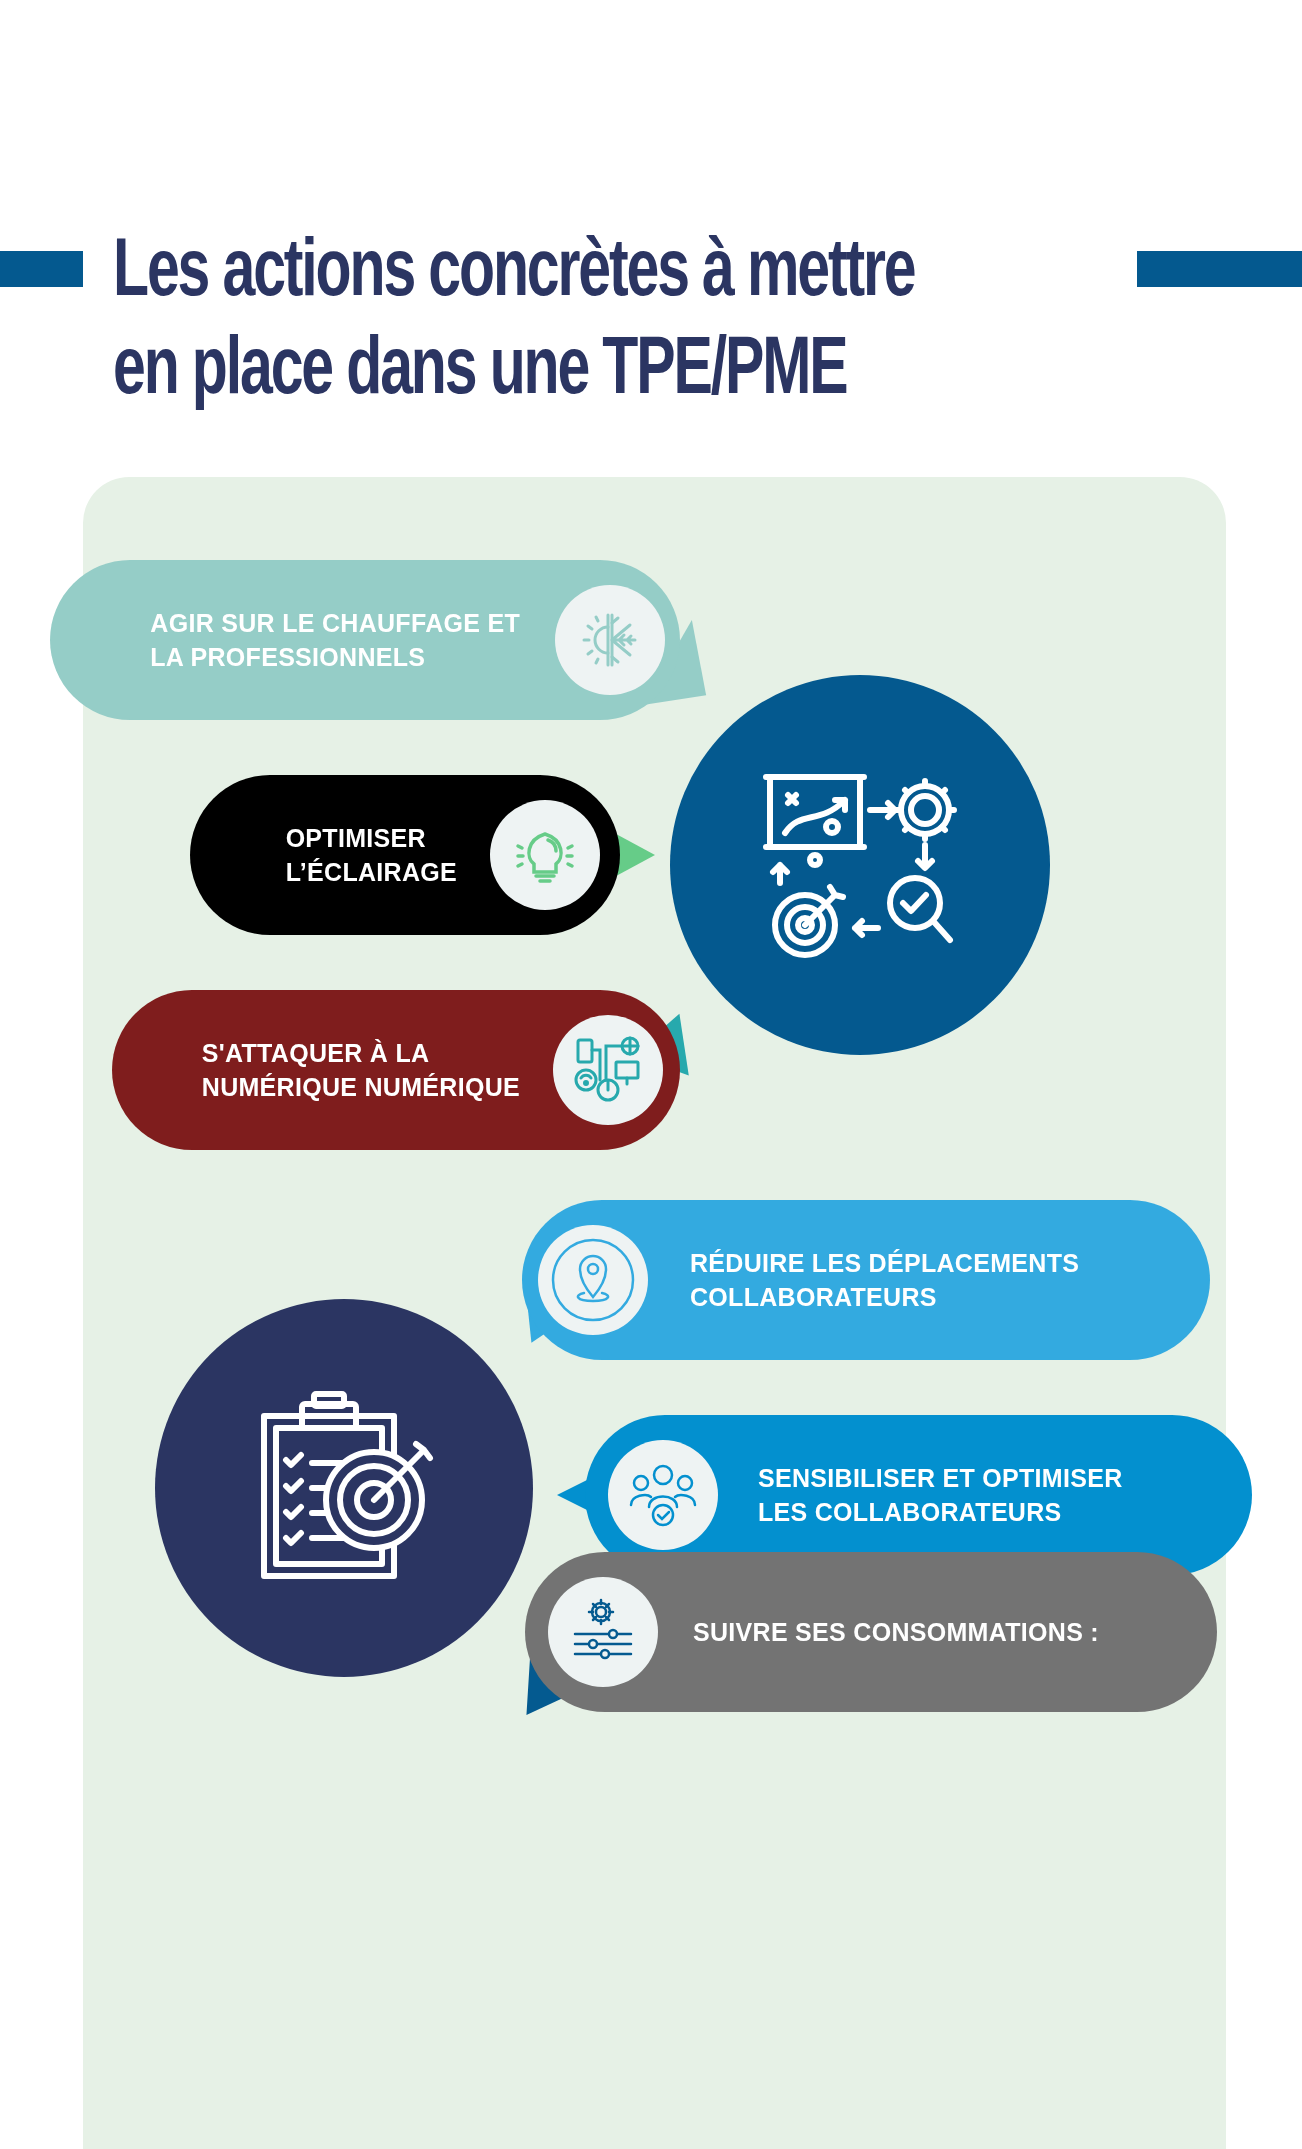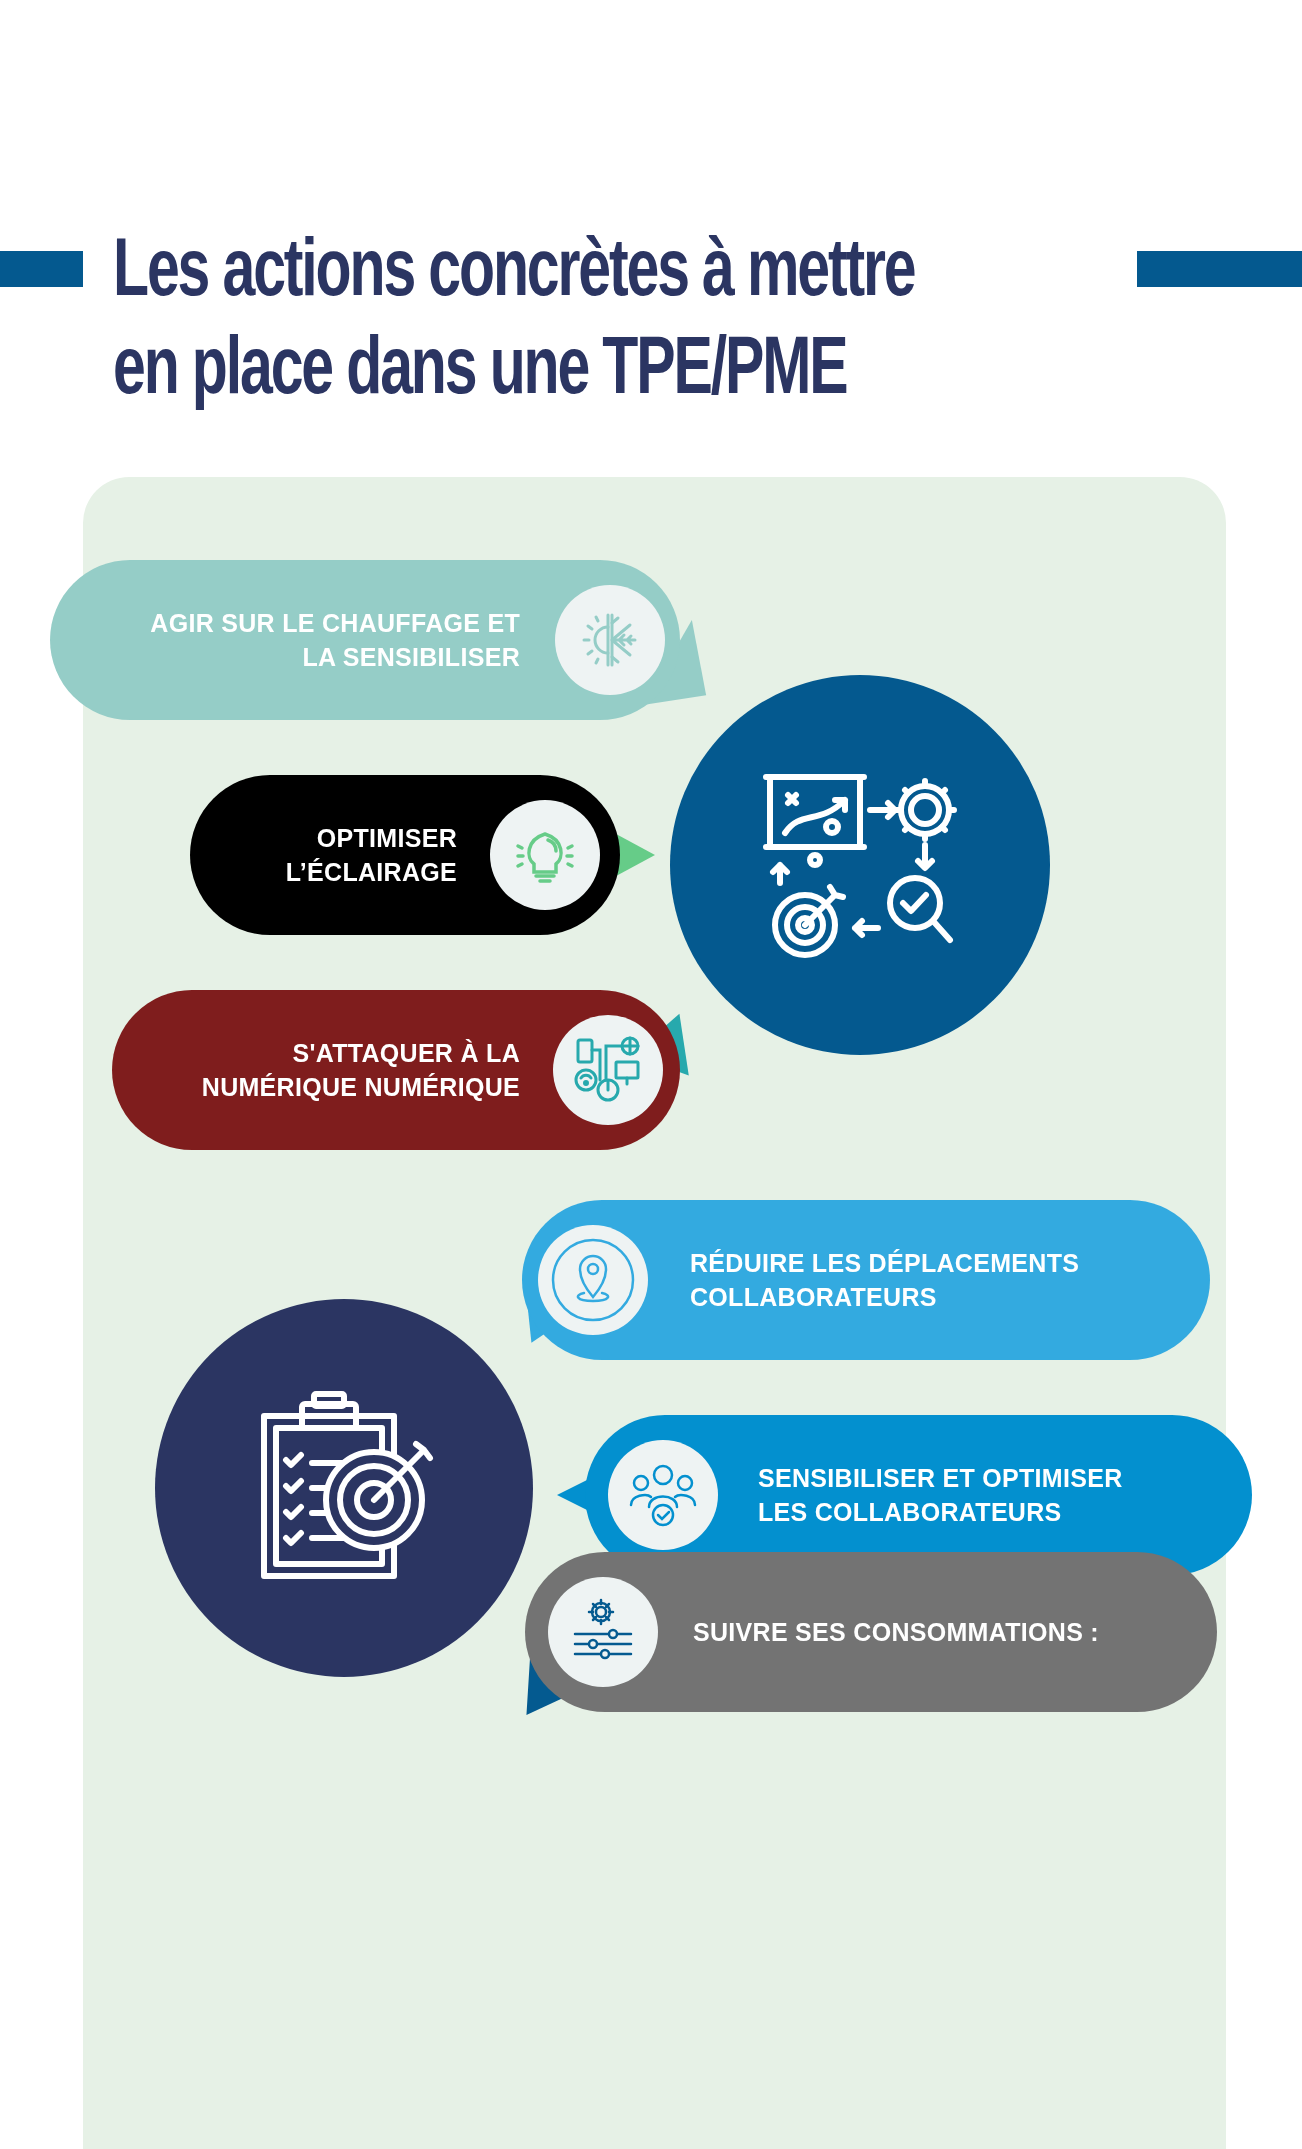--- a/index.html
+++ b/index.html
@@ -6,21 +6,21 @@
   body { width:1302px; height:2149px; position:relative; overflow:hidden; font-family:"Liberation Sans", sans-serif; }
   .bar { position:absolute; height:36px; background:#04598F; }
   .title { position:absolute; left:113px; top:218px; margin:0; color:#2B3562;
     font-family:"Liberation Sans", sans-serif; font-weight:bold; font-size:82px; line-height:98px;
     letter-spacing:-3px; transform:scaleX(0.72); transform-origin:left top; white-space:nowrap; }
   .title span { display:block; }
   .panel { position:absolute; left:83px; top:477px; width:1143px; height:1700px; background:#E6F1E6; border-radius:46px 46px 0 0; }
   .bubble { position:absolute; height:160px; border-radius:80px; }
   .bubble .txt { position:absolute; top:0; height:160px; display:flex; flex-direction:column; justify-content:center;
     color:#ffffff; font-weight:bold; font-size:25px; line-height:34px; letter-spacing:0.3px; white-space:nowrap; }
-  .bubble .txt.right { text-align:right; }
+  .bubble .txt.right { text-align:left; }
   .bubble .txt.left { text-align:left; }
   .bubble .ic { position:absolute; top:25px; width:110px; height:110px; border-radius:50%; background:#EEF3F3;
     display:flex; align-items:center; justify-content:center; }
   .tail { position:absolute; width:0; height:0; }
   .big { position:absolute; border-radius:50%; display:flex; align-items:center; justify-content:center; }
 </style>
 </head>
 <body>
 
 <div class="bar" style="left:0;top:251px;width:83px;"></div>
@@ -29,21 +29,21 @@
   <span>Les actions concrètes à mettre</span>
   <span>en place dans une TPE/PME</span>
 </h1>
 
 <div class="panel"></div>
 
 <div class="tail" style="left:640px;top:650px;border-left:40px solid transparent;border-right:58px solid transparent;border-bottom:0;border-top:50px solid #95CDC7;transform:rotate(-60deg);"></div>
 <div class="bubble" style="left:50px;top:560px;width:630px;background:#95CDC7;">
   <div class="txt right" style="right:160px;">
     <span>AGIR SUR LE CHAUFFAGE ET</span>
-    <span>LA SENSIBILISER</span>
+    <span>LA PROFESSIONNELS</span>
   </div>
   <div class="ic" style="left:505px;">
     <svg width="70" height="70" viewBox="0 0 70 70" fill="none" stroke="#95CDC7" stroke-width="3" stroke-linecap="round">
       <path d="M33 10 V60 M37 10 V60"></path>
       <path d="M33 22 A13 13 0 0 0 33 48"></path>
       <path d="M14 35 l-5 0 M17 24 l-4 -3 M17 46 l-4 3 M23 16 l-2 -4 M23 54 l-2 4"></path>
       <path d="M37 35 H60 M37 35 L55 20 M37 35 L55 50 M44 35 l5 -5 M44 35 l5 5 M52 35 l4 -4 M52 35 l4 4 M37 18 l6 -5 M37 52 l6 5"></path>
     </svg>
   </div>
 </div>

